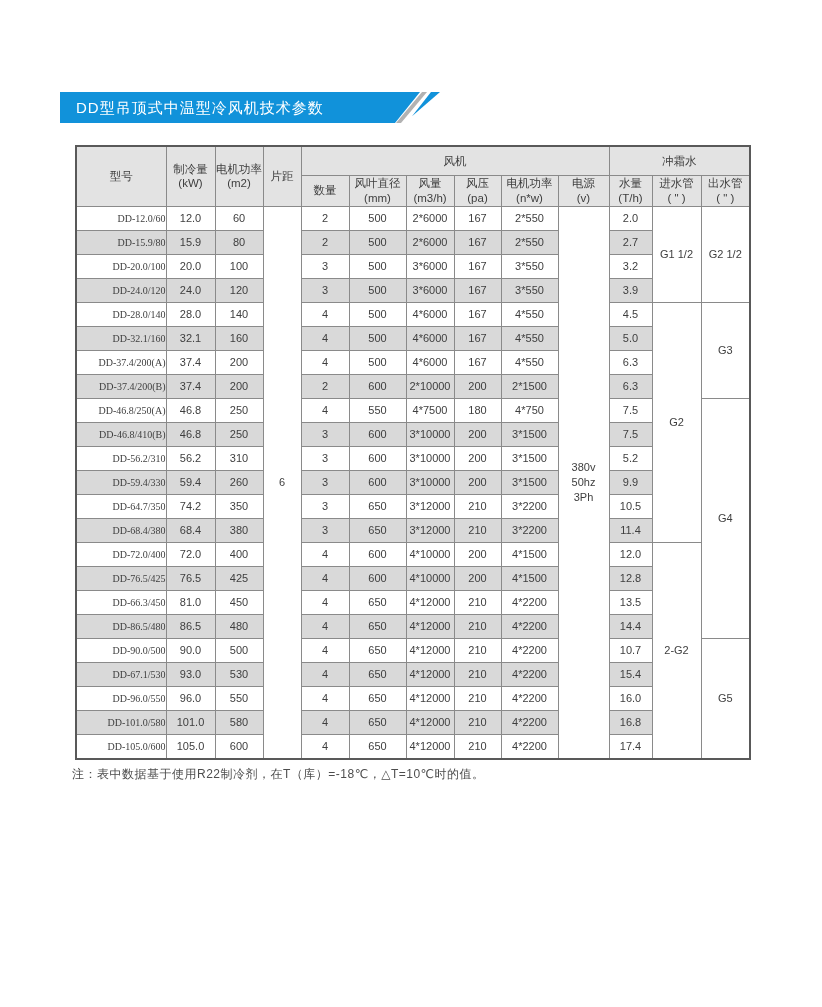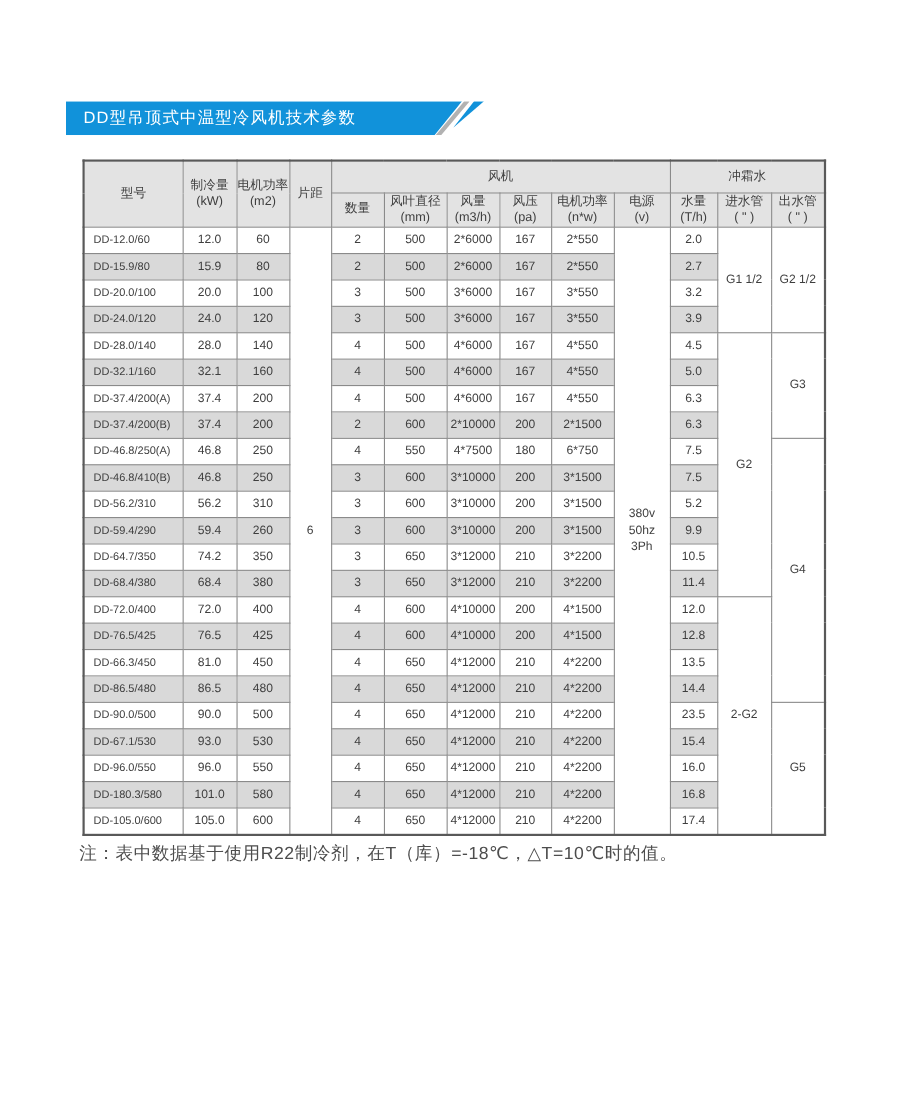--- a/index.html
+++ b/index.html
@@ -35,26 +35,26 @@
   table.spec th,table.spec td{
     border:1px solid #8a8a8a;text-align:center;vertical-align:middle;
     padding:0;overflow:hidden;
   }
   table.spec thead th{
     background:#e3e3e3;font-weight:normal;font-size:11.5px;
     white-space:pre-line;line-height:1.3;height:28px;
   }
   table.spec tbody td{height:23px;background:#ffffff;}
   table.spec tbody td.alt{background:#d9d9d9;}
-  table.spec tbody td.model{text-align:left;padding-left:8px;font-size:10px;}
+  table.spec tbody td.model{text-align:right;padding-left:18px;font-size:10px;font-family:Liberation Serif, serif;}
   table.spec tbody td.pre{white-space:pre-line;line-height:1.35;}
   
   .note{
     position:absolute;left:72px;top:766px;
-    font-size:16px;color:#4d4d4d;letter-spacing:0.5px;
+    font-size:12px;color:#4d4d4d;letter-spacing:0.5px;
   }
 </style>
 </head>
 <body>
 
 <div class="banner-wrap">
   <div class="banner-shadow"></div>
   <div class="banner-tri"></div>
   <div class="banner-main">DD型吊顶式中温型冷风机技术参数</div>
 </div>
@@ -204,21 +204,21 @@
         <td class=" alt">6.3</td>
       </tr>
       <tr>
         <td class="model">DD-46.8/250(A)</td>
         <td>46.8</td>
         <td>250</td>
         <td>4</td>
         <td>550</td>
         <td>4*7500</td>
         <td>180</td>
-        <td>6*750</td>
+        <td>4*750</td>
         <td>7.5</td>
         <td rowspan="10">G4</td>
       </tr>
       <tr>
         <td class="model alt">DD-46.8/410(B)</td>
         <td class=" alt">46.8</td>
         <td class=" alt">250</td>
         <td class=" alt">3</td>
         <td class=" alt">600</td>
         <td class=" alt">3*10000</td>
@@ -231,21 +231,21 @@
         <td>56.2</td>
         <td>310</td>
         <td>3</td>
         <td>600</td>
         <td>3*10000</td>
         <td>200</td>
         <td>3*1500</td>
         <td>5.2</td>
       </tr>
       <tr>
-        <td class="model alt">DD-59.4/290</td>
+        <td class="model alt">DD-59.4/330</td>
         <td class=" alt">59.4</td>
         <td class=" alt">260</td>
         <td class=" alt">3</td>
         <td class=" alt">600</td>
         <td class=" alt">3*10000</td>
         <td class=" alt">200</td>
         <td class=" alt">3*1500</td>
         <td class=" alt">9.9</td>
       </tr>
       <tr>
@@ -317,21 +317,21 @@
       </tr>
       <tr>
         <td class="model">DD-90.0/500</td>
         <td>90.0</td>
         <td>500</td>
         <td>4</td>
         <td>650</td>
         <td>4*12000</td>
         <td>210</td>
         <td>4*2200</td>
-        <td>23.5</td>
+        <td>10.7</td>
         <td rowspan="5">G5</td>
       </tr>
       <tr>
         <td class="model alt">DD-67.1/530</td>
         <td class=" alt">93.0</td>
         <td class=" alt">530</td>
         <td class=" alt">4</td>
         <td class=" alt">650</td>
         <td class=" alt">4*12000</td>
         <td class=" alt">210</td>
@@ -343,21 +343,21 @@
         <td>96.0</td>
         <td>550</td>
         <td>4</td>
         <td>650</td>
         <td>4*12000</td>
         <td>210</td>
         <td>4*2200</td>
         <td>16.0</td>
       </tr>
       <tr>
-        <td class="model alt">DD-180.3/580</td>
+        <td class="model alt">DD-101.0/580</td>
         <td class=" alt">101.0</td>
         <td class=" alt">580</td>
         <td class=" alt">4</td>
         <td class=" alt">650</td>
         <td class=" alt">4*12000</td>
         <td class=" alt">210</td>
         <td class=" alt">4*2200</td>
         <td class=" alt">16.8</td>
       </tr>
       <tr>

